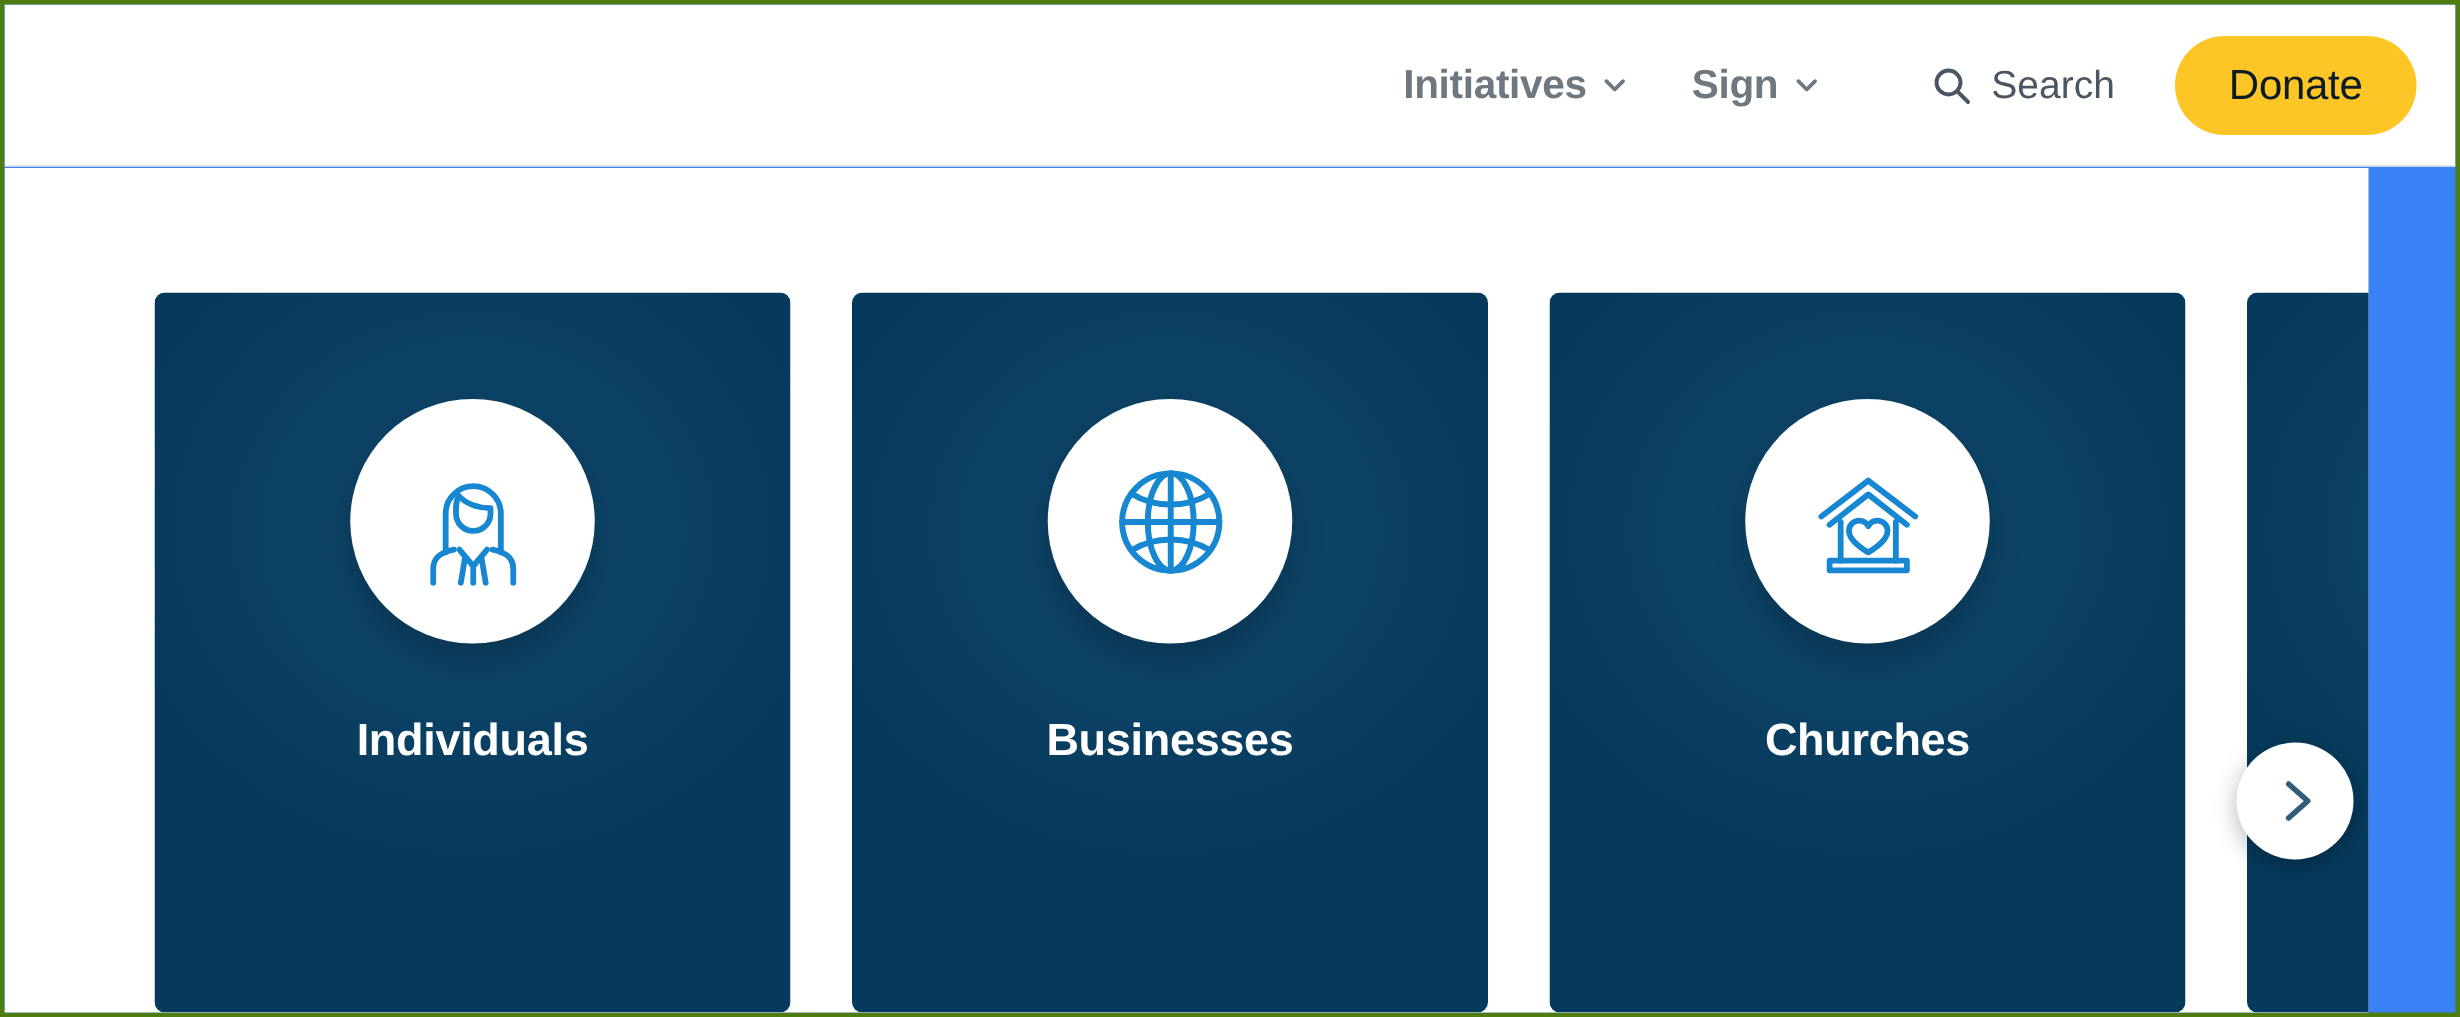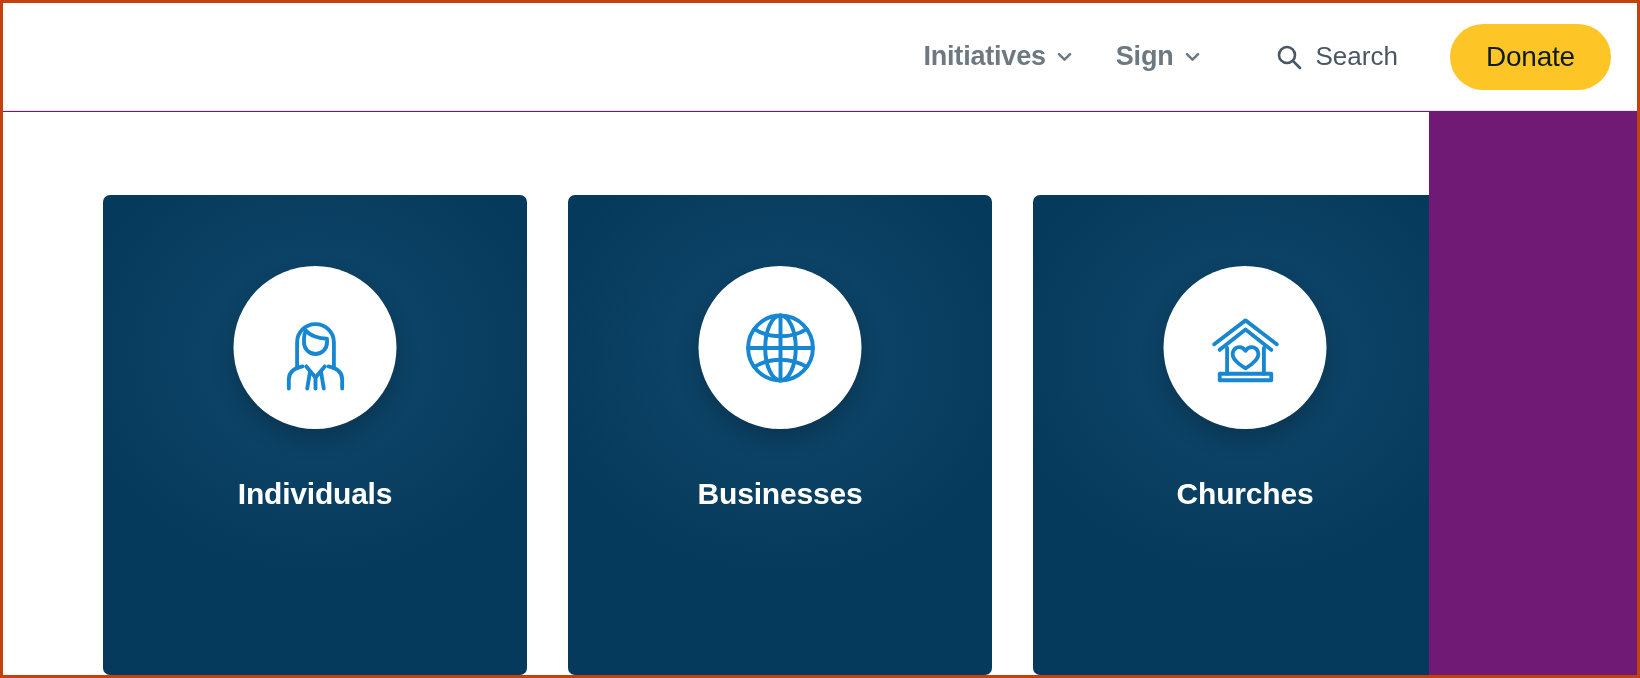--- a/index.html
+++ b/index.html
@@ -12,22 +12,22 @@
     background: #ffffff;
     font-family: "Liberation Sans", sans-serif;
   }
 
   
   .page-frame {
     position: absolute;
     left: 0; top: 0;
     width: 1640px;
     height: 678px;
-    border: 3px solid #c2410c;
-    background: #701a75;
+    border: 3px solid #4d7c0f;
+    background: #3b82f6;
     overflow: hidden;
   }
 
   
   .site-header {
     position: absolute;
     left: 0; top: 0;
     width: 1634px;
     height: 108px;
     background: #ffffff;
@@ -62,21 +62,21 @@
     display: inline-block;
     width: 19px;
     height: 19px;
     flex: none;
   }
   .chev svg { display: block; width: 19px; height: 19px; }
 
   .nav-utility {
     display: flex;
     align-items: center;
-    gap: 12px;
+    gap: 0px;
     margin-left: 30px;
   }
 
   .util-item {
     display: flex;
     align-items: center;
     gap: 13px;
     padding: 0 22px;
     font-size: 26px;
     color: #4a5763;
@@ -105,21 +105,21 @@
     border: none;
     cursor: pointer;
     font-family: "Liberation Sans", sans-serif;
   }
 
   
   .cards-region {
     position: absolute;
     left: 0;
     top: 109px;
-    width: 1426px;
+    width: 1576px;
     height: 566px;
     background: #ffffff;
     overflow: hidden;
   }
 
   .cards-track {
     position: absolute;
     left: 100px;
     top: 83px;
     display: flex;

